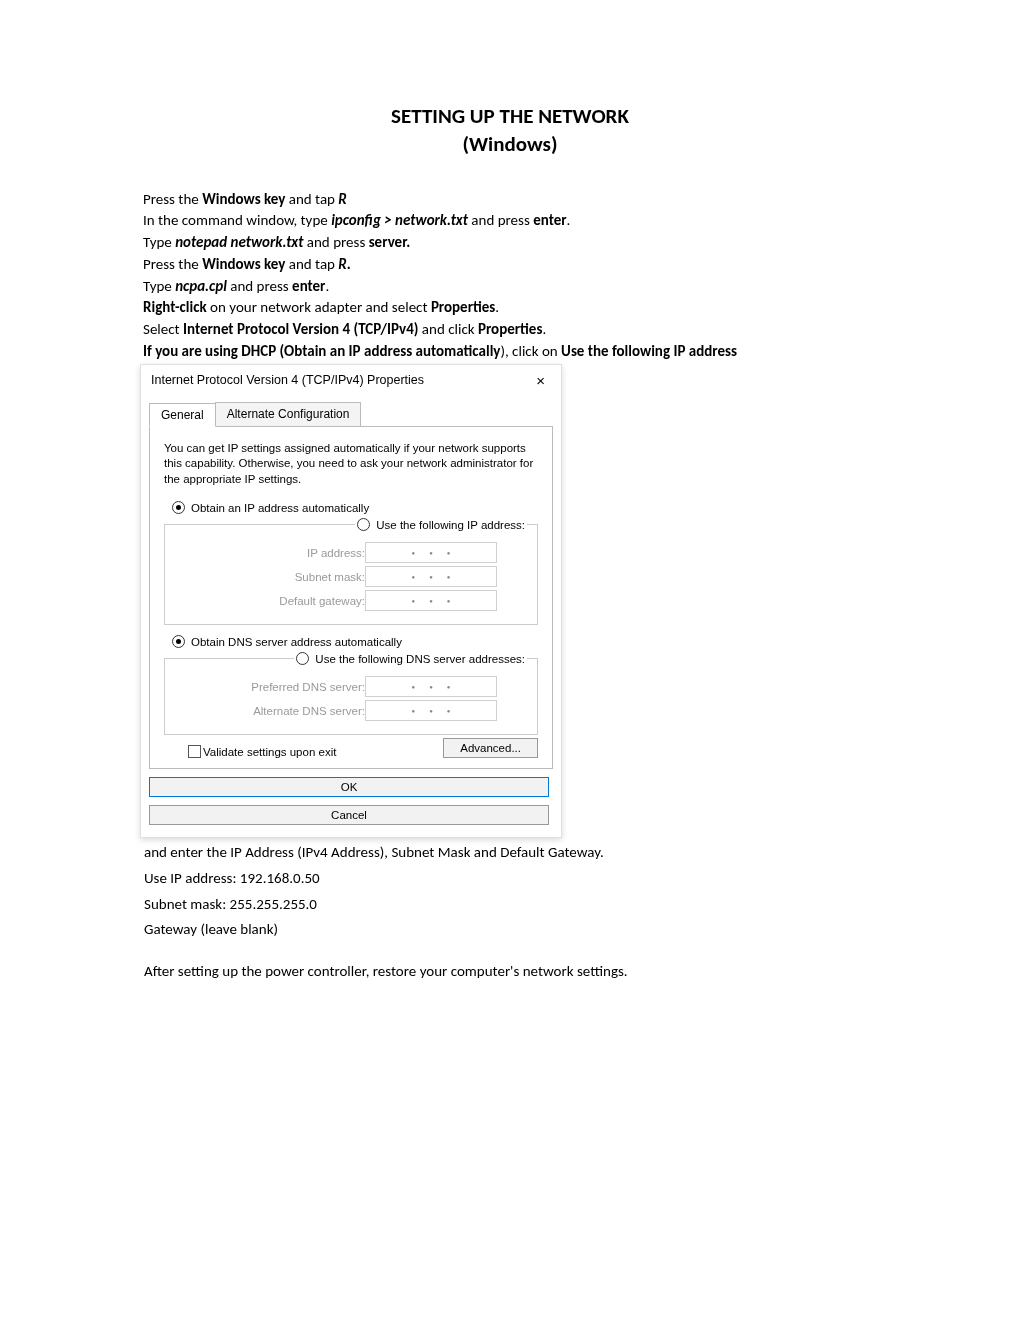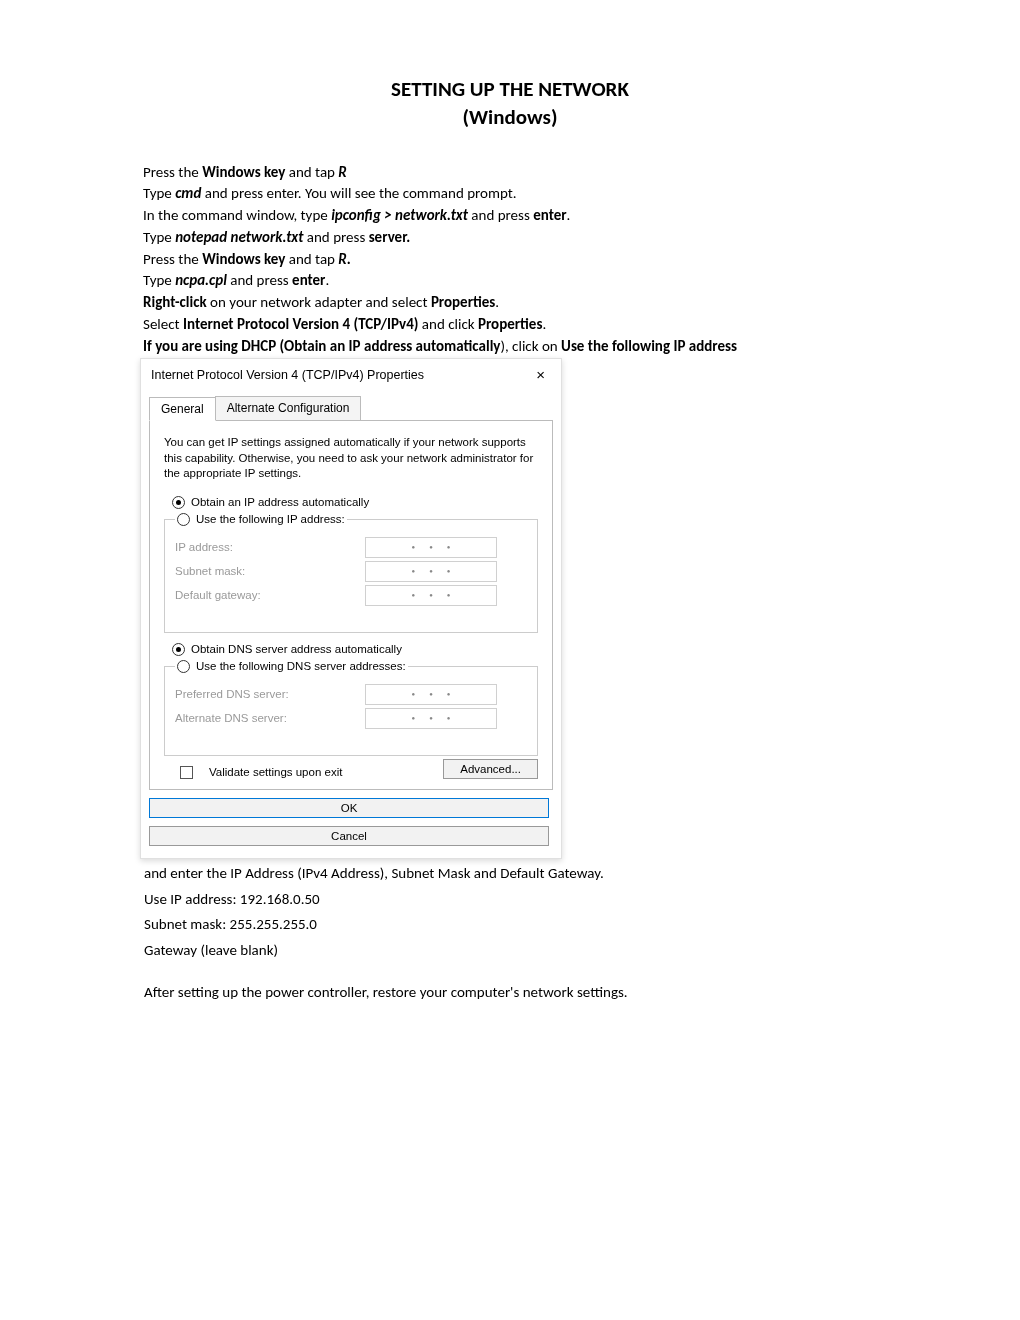--- a/index.html
+++ b/index.html
@@ -14,20 +14,21 @@
   }
   .page {
     padding: 75px 140px 0 140px;
   }
   .title {
     text-align: center;
     font-weight: bold;
     font-size: 21px;
     line-height: 1.35;
     margin-bottom: 30px;
+    margin-top: 27px;
   }
   .instructions p {
     margin: 0 0 0px 3px;
     line-height: 1.45;
   }
   .b { font-weight: bold; }
   .bi { font-weight: bold; font-style: italic; }
   .dhcp-line {
     margin-top: 18px;
     margin-bottom: 0;
@@ -112,21 +113,22 @@
     content: "";
     width: 5px;
     height: 5px;
     background: #000;
     border-radius: 50%;
   }
   fieldset {
     border: 1px solid #ccc;
     border-top: 1px solid #ccc;
     margin: 0 0 10px 0;
-    padding: 8px 10px 23px 10px;
+    padding: 8px 10px 10px 10px;
+    text-align: right;
   }
   fieldset legend {
     padding: 0 2px;
   }
   .field-row {
     display: flex;
     align-items: center;
     margin: 3px 0;
   }
   .field-row label {
@@ -143,22 +145,22 @@
     align-items: center;
     justify-content: space-around;
     color: #888;
     font-size: 6px;
     letter-spacing: 14px;
     padding-left: 14px;
   }
   .checkbox-row {
     display: flex;
     align-items: center;
-    gap: 16px;
-    margin: 10px 0 0 16px;
+    gap: 2px;
+    margin: 10px 0 0 24px;
     font-size: 11.5px;
   }
   .checkbox {
     width: 11px;
     height: 11px;
     border: 1px solid #555;
     background: #fff;
     flex-shrink: 0;
   }
   .adv-row {
@@ -195,21 +197,20 @@
 <body>
 
 <div class="page">
   <div class="title">
     <div>SETTING UP THE NETWORK</div>
     <div>(Windows)</div>
   </div>
 
   <div class="instructions">
     <p><span>Press the </span><span class="b">Windows key</span><span> and tap </span><span class="bi">R</span></p>
-    <p><span>Type </span><span class="bi">cmd</span><span> and press enter. You will see the command prompt.</span></p>
     <p><span>In the command window, type </span><span class="bi">ipconfig &gt; network.txt</span><span> and press </span><span class="b">enter</span><span>.</span></p>
     <p><span>Type </span><span class="bi">notepad network.txt</span><span> and press </span><span class="b">server.</span></p>
     <p><span>Press  the </span><span class="b">Windows key</span><span> and tap </span><span class="bi">R</span><span class="bi">.</span></p>
     <p><span>Type </span><span class="bi">ncpa.cpl</span><span> and press </span><span class="b">enter</span><span>.</span></p>
     <p><span class="b">Right-click</span><span> on your network adapter and select </span><span class="b">Properties</span><span>.</span></p>
     <p><span>Select </span><span class="b">Internet Protocol Version 4 (TCP/IPv4)</span><span> and click </span><span class="b">Properties</span><span>.</span></p>
 
     <p class="dhcp-line">
       <span class="b">If you are using DHCP (Obtain an IP address automatically</span><span>), click on </span><span class="b">Use the following IP address</span>
     </p>

